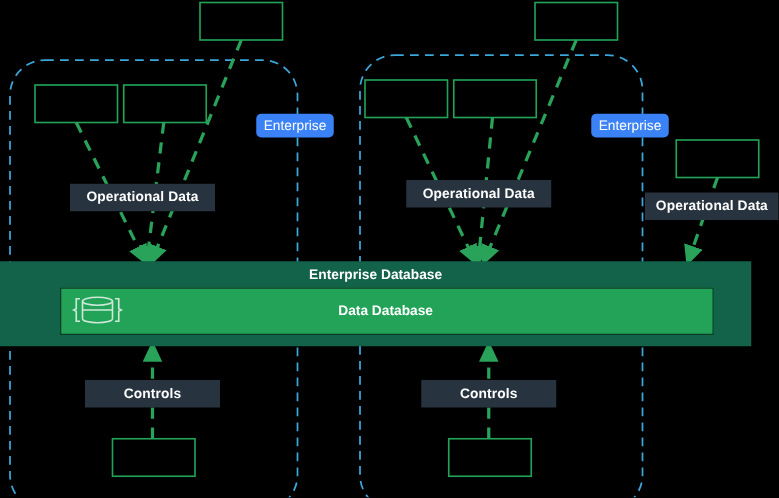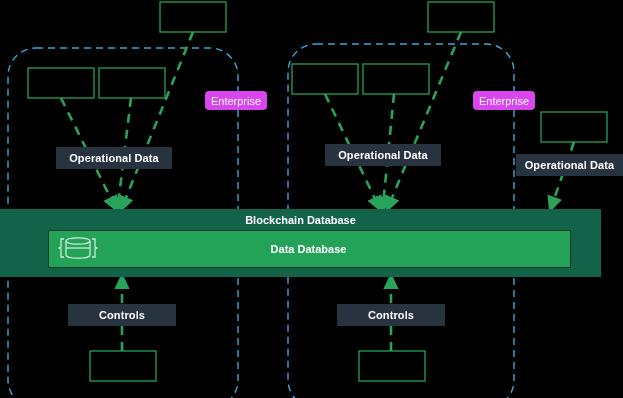--- a/index.html
+++ b/index.html
@@ -32,21 +32,21 @@
     font-weight: bold;
     letter-spacing: 0.1px;
     display: flex;
     align-items: center;
     justify-content: center;
     white-space: nowrap;
     z-index: 6;
   }
   .enterprise-chip {
     position: absolute;
-    background: #d946ef;
+    background: #3b82f6;
     color: #ffffff;
     font-size: 11px;
     border-radius: 4px;
     display: flex;
     align-items: center;
     justify-content: center;
     white-space: nowrap;
     z-index: 7;
   }
   .band-outer {
@@ -106,21 +106,21 @@
     <path d="M325,94 L378,205" fill="none" stroke="#2aa35a" stroke-width="2.6" stroke-dasharray="9 7" marker-end="url(#arrow-green)"></path>
     <path d="M394,94 L383,205" fill="none" stroke="#2aa35a" stroke-width="2.6" stroke-dasharray="9 7" marker-end="url(#arrow-green)"></path>
     <path d="M461,32 L389,205" fill="none" stroke="#2aa35a" stroke-width="2.6" stroke-dasharray="9 7" marker-end="url(#arrow-green)"></path>
     <path d="M391,351 L391,281" fill="none" stroke="#2aa35a" stroke-width="2.6" stroke-dasharray="9 7" marker-end="url(#arrow-green)"></path>
 
     <rect x="541" y="112" width="66" height="30" fill="none" stroke="#22a358" stroke-width="1.3"></rect>
     <path d="M574,142 L552,205" fill="none" stroke="#2aa35a" stroke-width="2.6" stroke-dasharray="9 7" marker-end="url(#arrow-green)"></path>
   </svg>
 
   <div class="band-outer" style="left:0px; top:209px; width:601px; height:68px;"></div>
-  <div class="band-title" style="left:0px; top:214px; width:601px;">Blockchain Database</div>
+  <div class="band-title" style="left:0px; top:214px; width:601px;">Enterprise Database</div>
 
   <div class="band-inner" style="left:48px; top:230px; width:521px; height:36px;"></div>
   <div class="band-title" style="left:48px; top:243px; width:521px;">Data Database</div>
 
   <div class="db-icon" style="left:56px; top:234px;">
     <svg width="44" height="28" viewBox="0 0 44 28">
       <path d="M8,5 L5,5 L5,13 L3,14 L5,15 L5,23 L8,23" fill="none" stroke="#cfe9d8" stroke-width="1.3"></path>
       <path d="M36,5 L39,5 L39,13 L41,14 L39,15 L39,23 L36,23" fill="none" stroke="#cfe9d8" stroke-width="1.3"></path>
       <ellipse cx="22" cy="7" rx="12" ry="3.2" fill="none" stroke="#cfe9d8" stroke-width="1.3"></ellipse>
       <path d="M10,7 L10,21" fill="none" stroke="#cfe9d8" stroke-width="1.3"></path>

